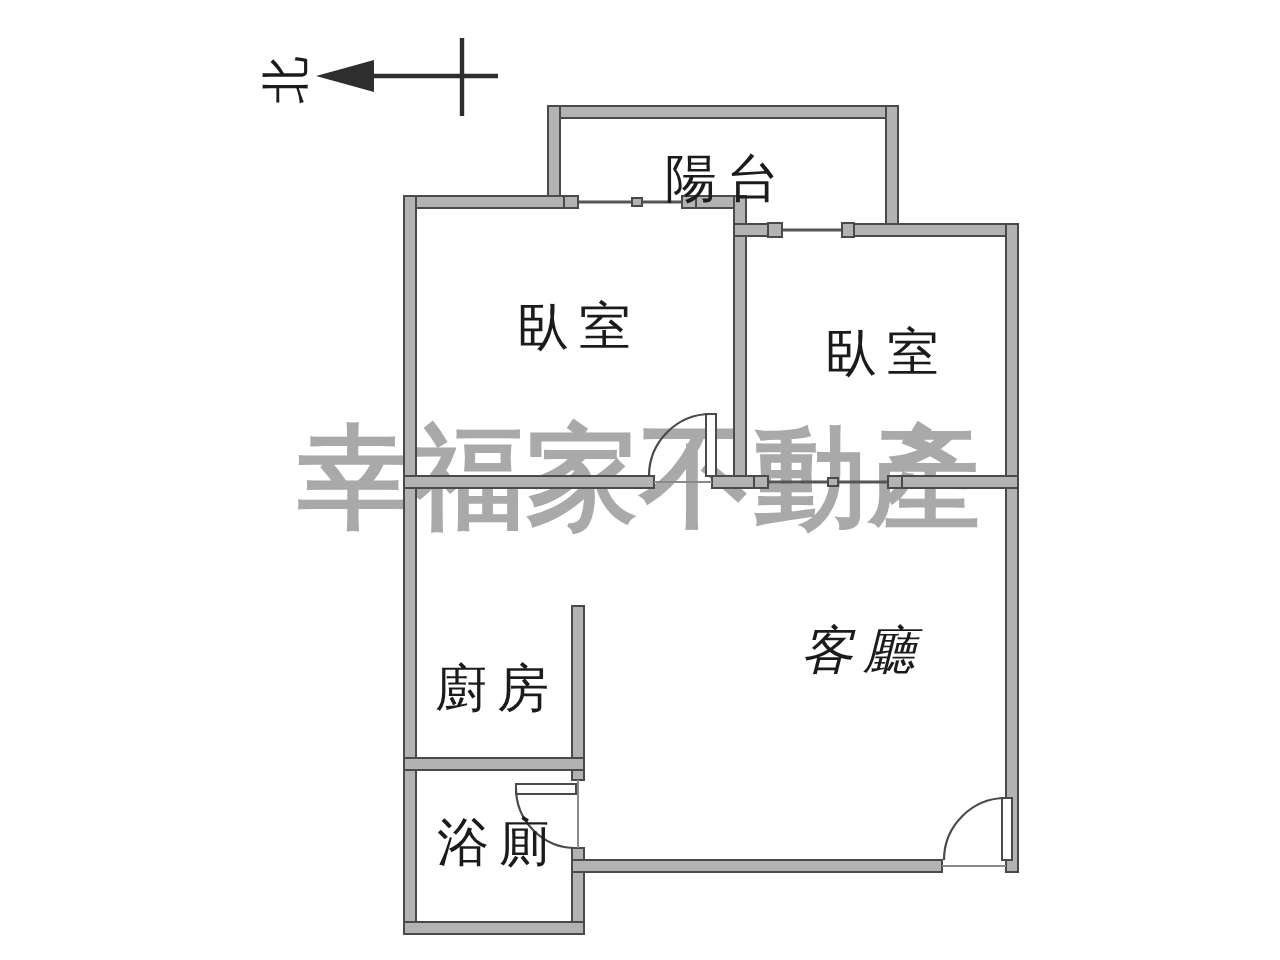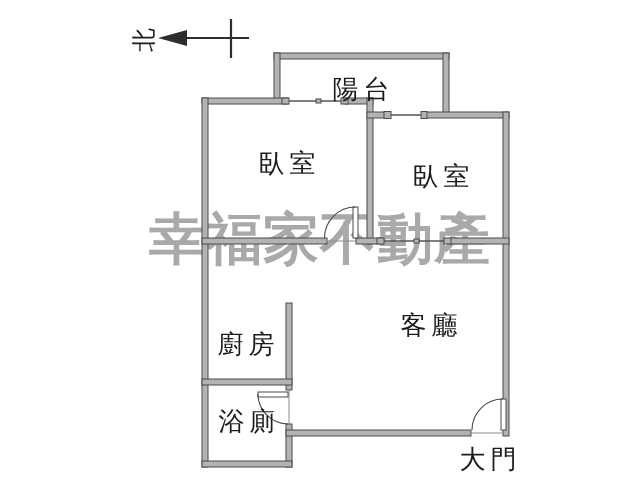--- a/index.html
+++ b/index.html
@@ -99,18 +99,17 @@
       <path class="doorarc" d="M258,394 A30,30 0 0 0 288,424"></path>
 
       <rect class="doorleaf" x="501" y="399" width="5" height="31"></rect>
       <path class="doorarc" d="M503,399 A31,31 0 0 0 472,430"></path>
     </g>
   </svg>
 
   <div class="room-label" style="left:361px; top:90px;">陽台</div>
   <div class="room-label" style="left:287px; top:164px;">臥室</div>
   <div class="room-label" style="left:441px; top:177px;">臥室</div>
-  <div class="room-label" style="left:429px; top:326px;">客廳</div>
+  <div class="room-label" style="left:429px; top:326px;font-style:italic;">客廳</div>
   <div class="room-label" style="left:246px; top:345px;">廚房</div>
   <div class="room-label" style="left:247px; top:422px;">浴廁</div>
-  <div class="room-label" style="left:488px; top:460px;">大門</div>
 
 </div>
 
 </body></html>

